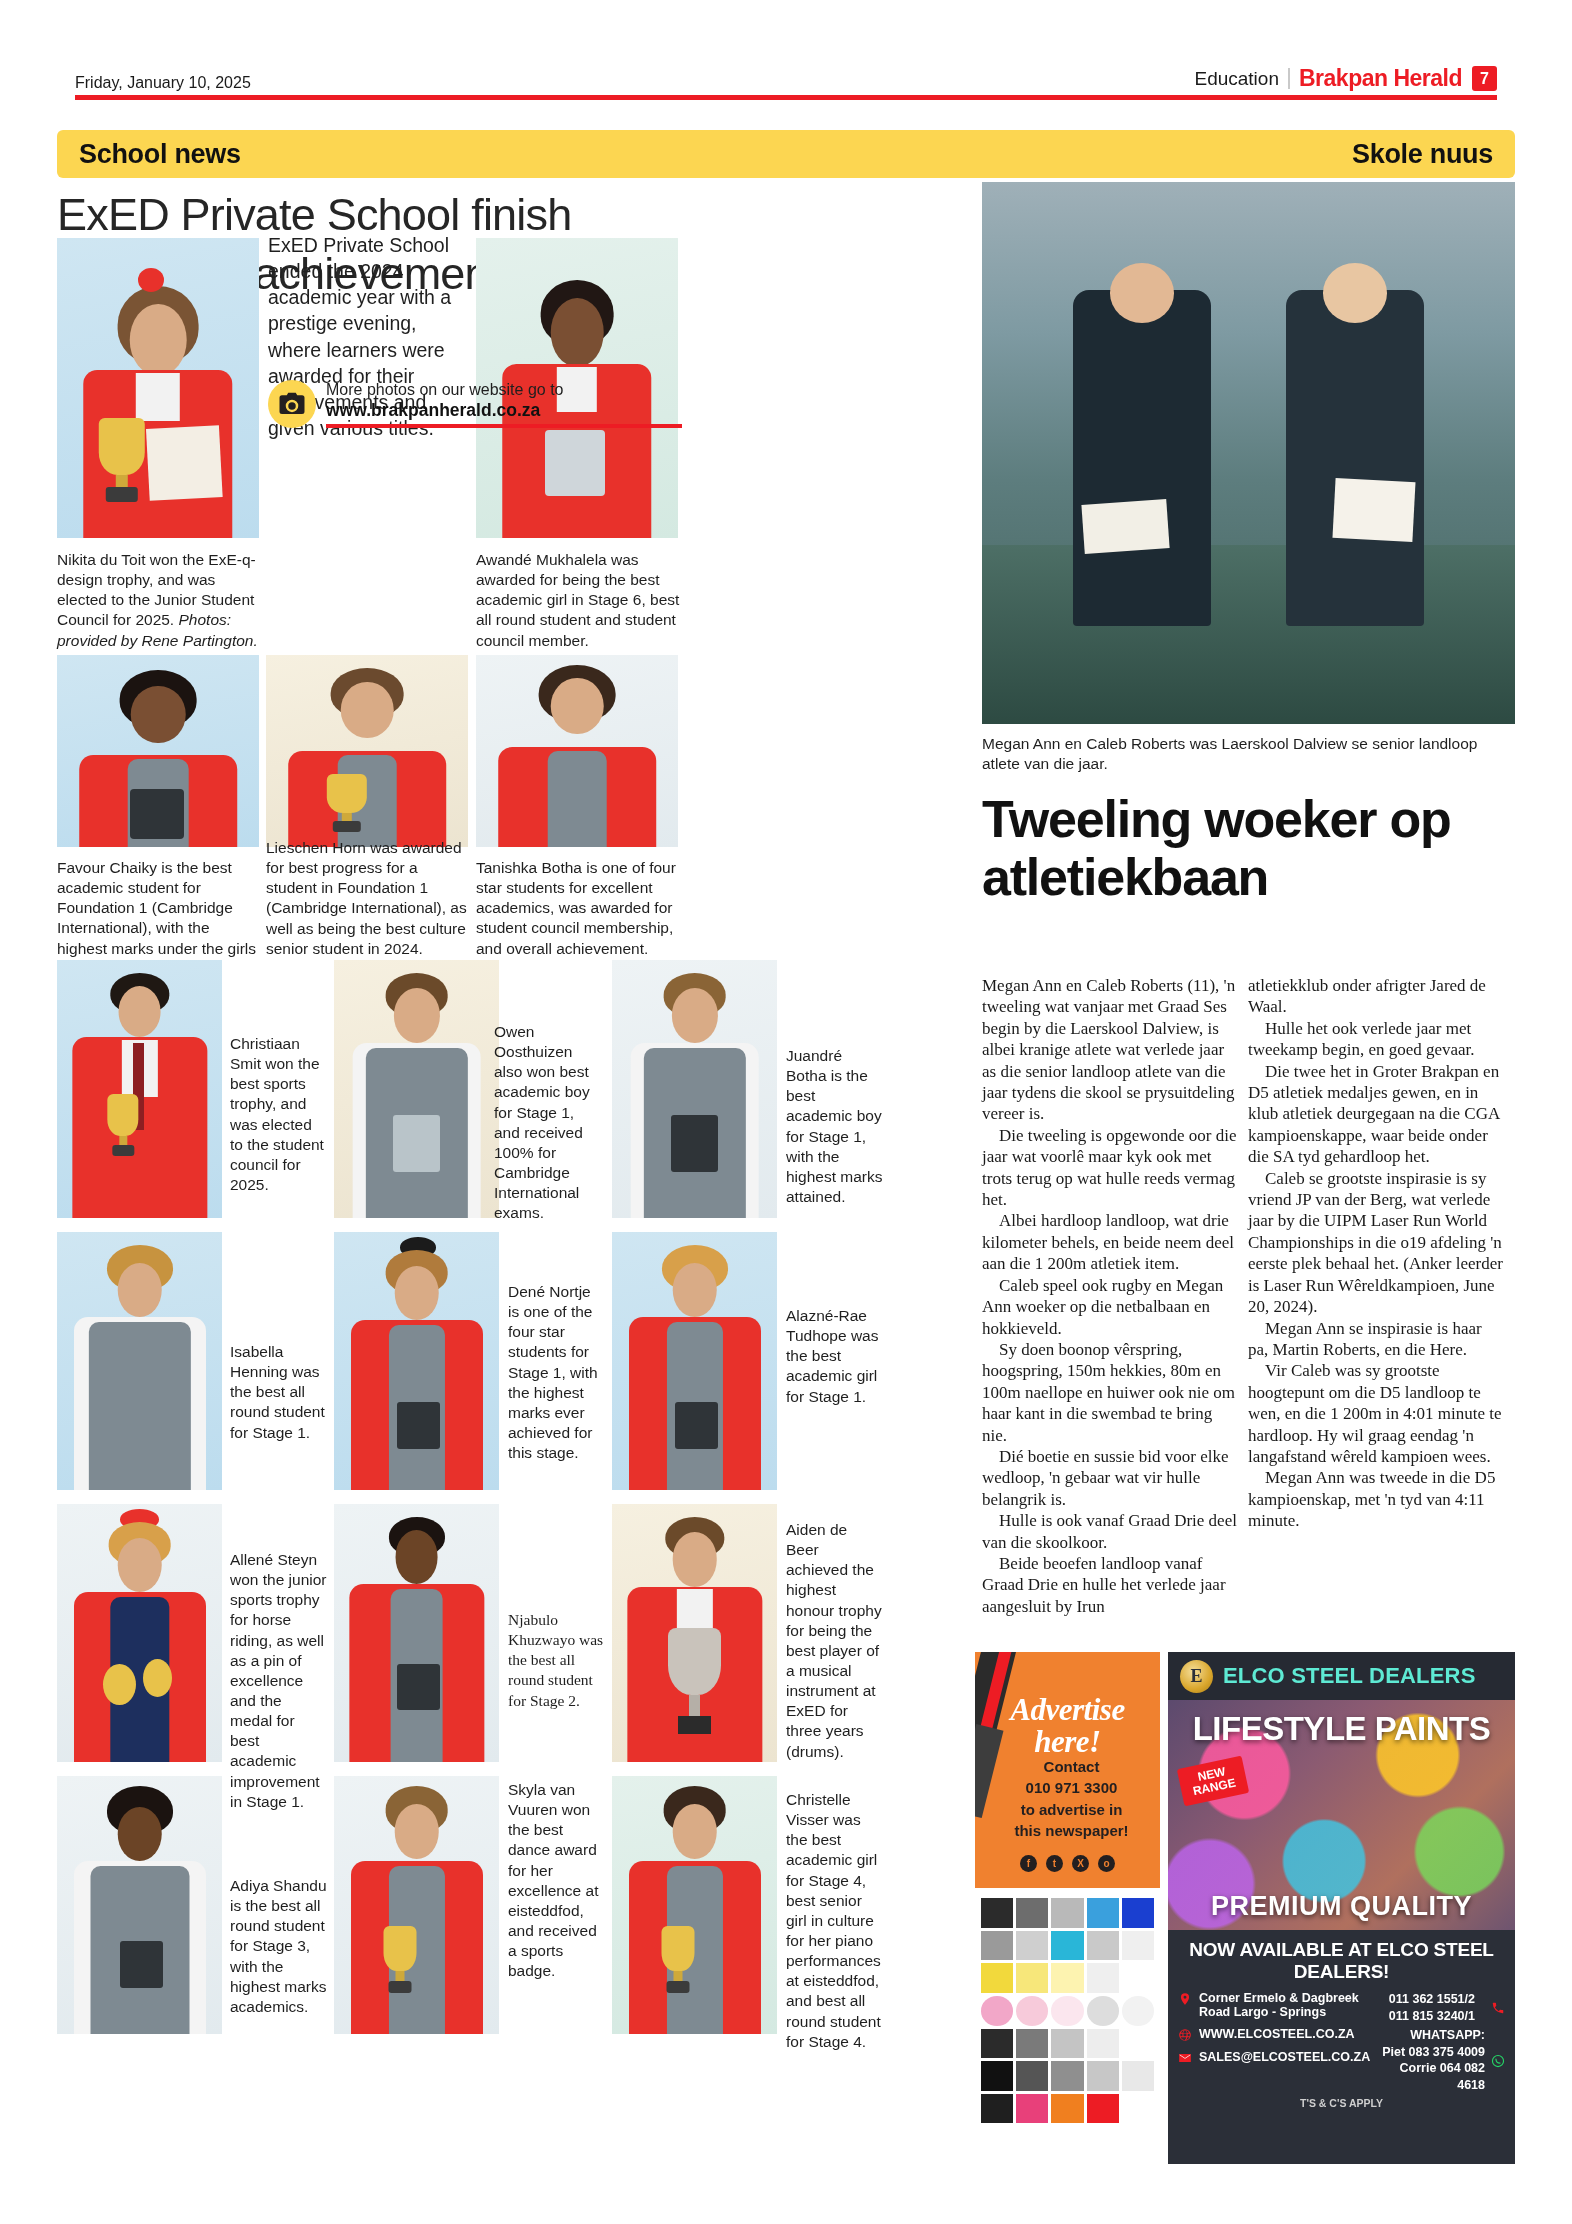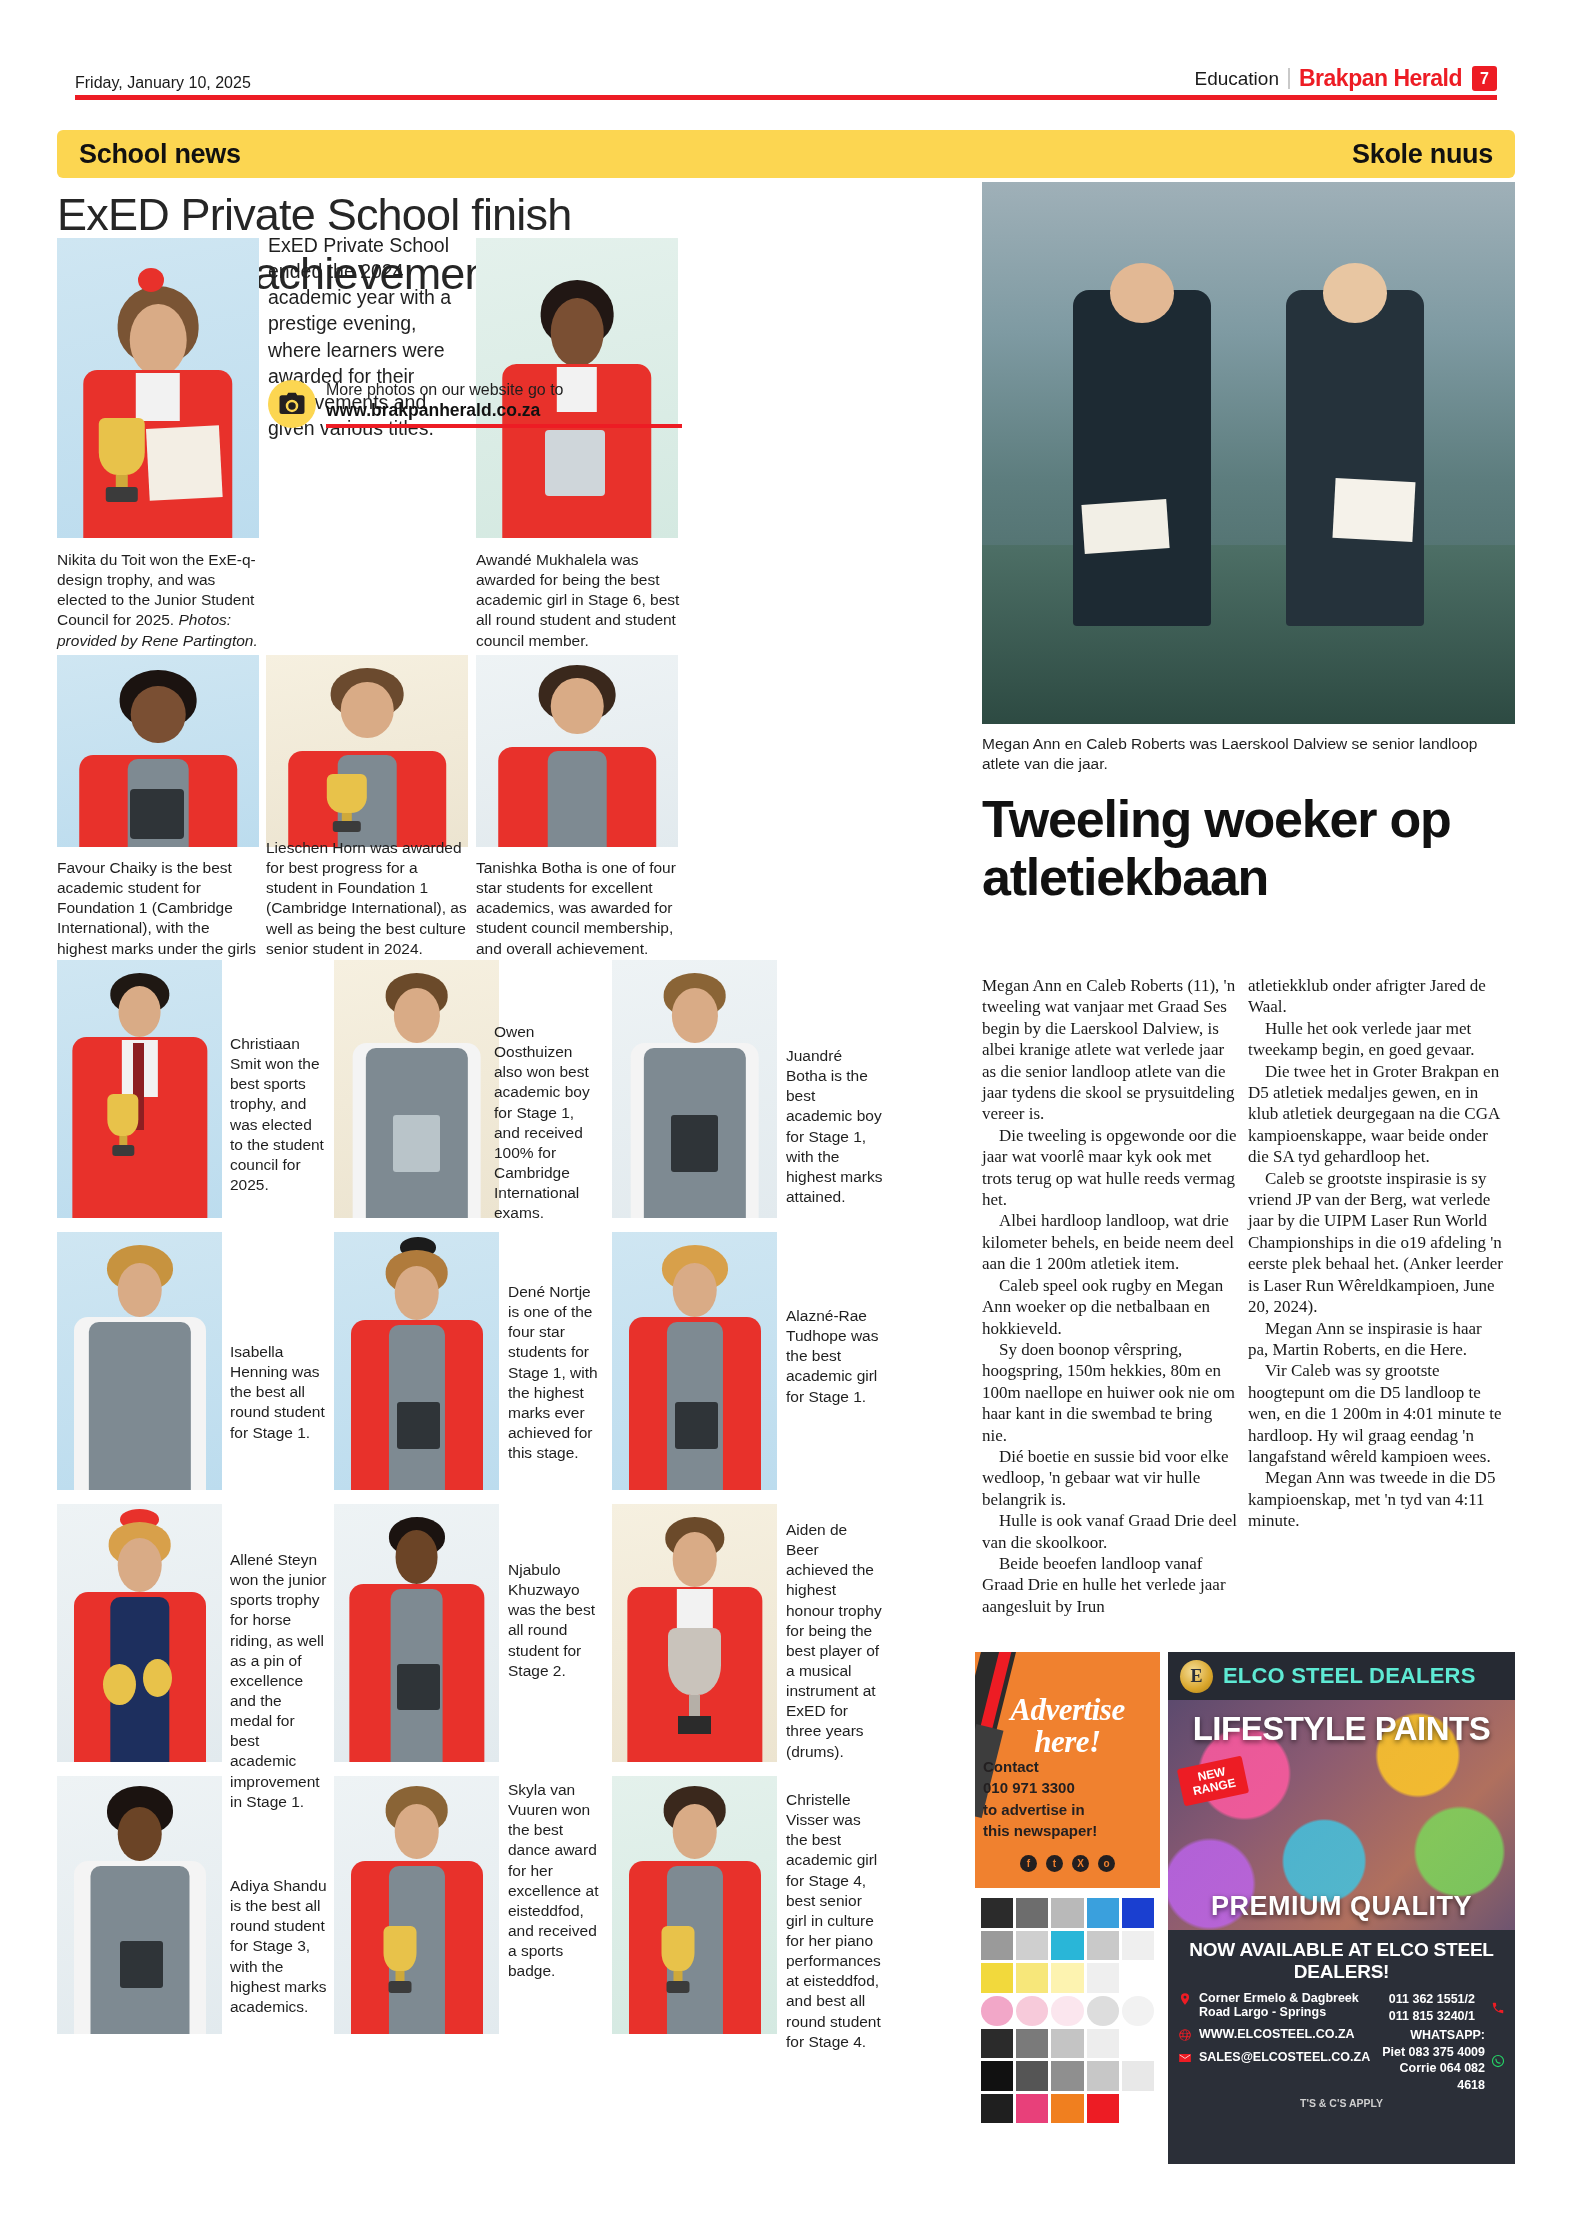--- a/index.html
+++ b/index.html
@@ -149,21 +149,21 @@
   .ad-adv .blk2 { position:absolute; left:14px; top:-14px; width:12px; height:110px;
     background:#ed1c24; transform:rotate(14deg); }
   .ad-adv .blk3 { position:absolute; left:-10px; top:74px; width:28px; height:90px;
     background:#3d3d3d; transform:rotate(14deg); }
   .ad-adv .t-adv {
     position:absolute; left:0; top:42px; width:100%; text-align:center;
     font-family:Liberation Serif, serif; font-weight:bold; font-style:italic;
     color:#fff; font-size:31px; line-height:1.02; letter-spacing:-0.5px;
   }
   .ad-adv .t-body {
-    position:absolute; left:0; top:104px; width:100%; text-align:left;
+    position:absolute; left:0; top:104px; width:100%; text-align:center;
     font-size:15px; font-weight:bold; color:#231f20; line-height:1.42;padding-left:8px;
   }
   .ad-adv .socials {
     position:absolute; left:0; bottom:16px; width:100%;
     display:flex; justify-content:center; gap:9px;
   }
   .ad-adv .socials i {
     width:17px; height:17px; border-radius:50%; background:#231f20;
     display:flex; align-items:center; justify-content:center;
     color:#f0812f; font-size:10px; font-style:normal; font-weight:bold;
@@ -468,21 +468,21 @@
   <div class="ph" style="left:334px; top:1504px; width:165px; height:258px;">
     <div class="pale"></div>
     <div class="person">
       <div class="p-hair" style="top:5%; width:34%; height:15%; background:#1b1310;"></div>
       <div class="p-head" style="top:10%; width:26%; height:21%; background:#6b4426;"></div>
       <div class="p-body" style="top:31%; width:82%; height:69%; background:#e8312b;"></div>
       <div class="p-vest" style="top:33%; width:32%; height:67%;"></div>
       <div style="position:absolute; left:38%; top:62%; width:26%; height:18%; background:#2f3438; border-radius:3px;"></div>
     </div>
   </div>
-  <div class="sg-cap" style="left:508px; top:1560px; width:98px;">Njabulo Khuzwayo was the best all round student for Stage 2.</div>
+  <div class="sg-cap" style="left:508px; top:1610px; width:98px;font-family:Liberation Serif, serif;">Njabulo Khuzwayo was the best all round student for Stage 2.</div>
 
   <div class="ph" style="left:612px; top:1504px; width:165px; height:258px;">
     <div class="cream"></div>
     <div class="person">
       <div class="p-hair" style="top:5%; width:36%; height:16%; background:#6b4a2a;"></div>
       <div class="p-head" style="top:11%; width:27%; height:21%;"></div>
       <div class="p-body" style="top:32%; width:82%; height:68%; background:#e8312b;"></div>
       <div class="p-shirt" style="top:33%; width:22%; height:16%;"></div>
       <div style="position:absolute; left:34%; top:48%; width:32%; height:50%;">
         <div style="width:100%; height:52%; background:#c9c3bb; border-radius:8px 8px 44% 44%;"></div>

